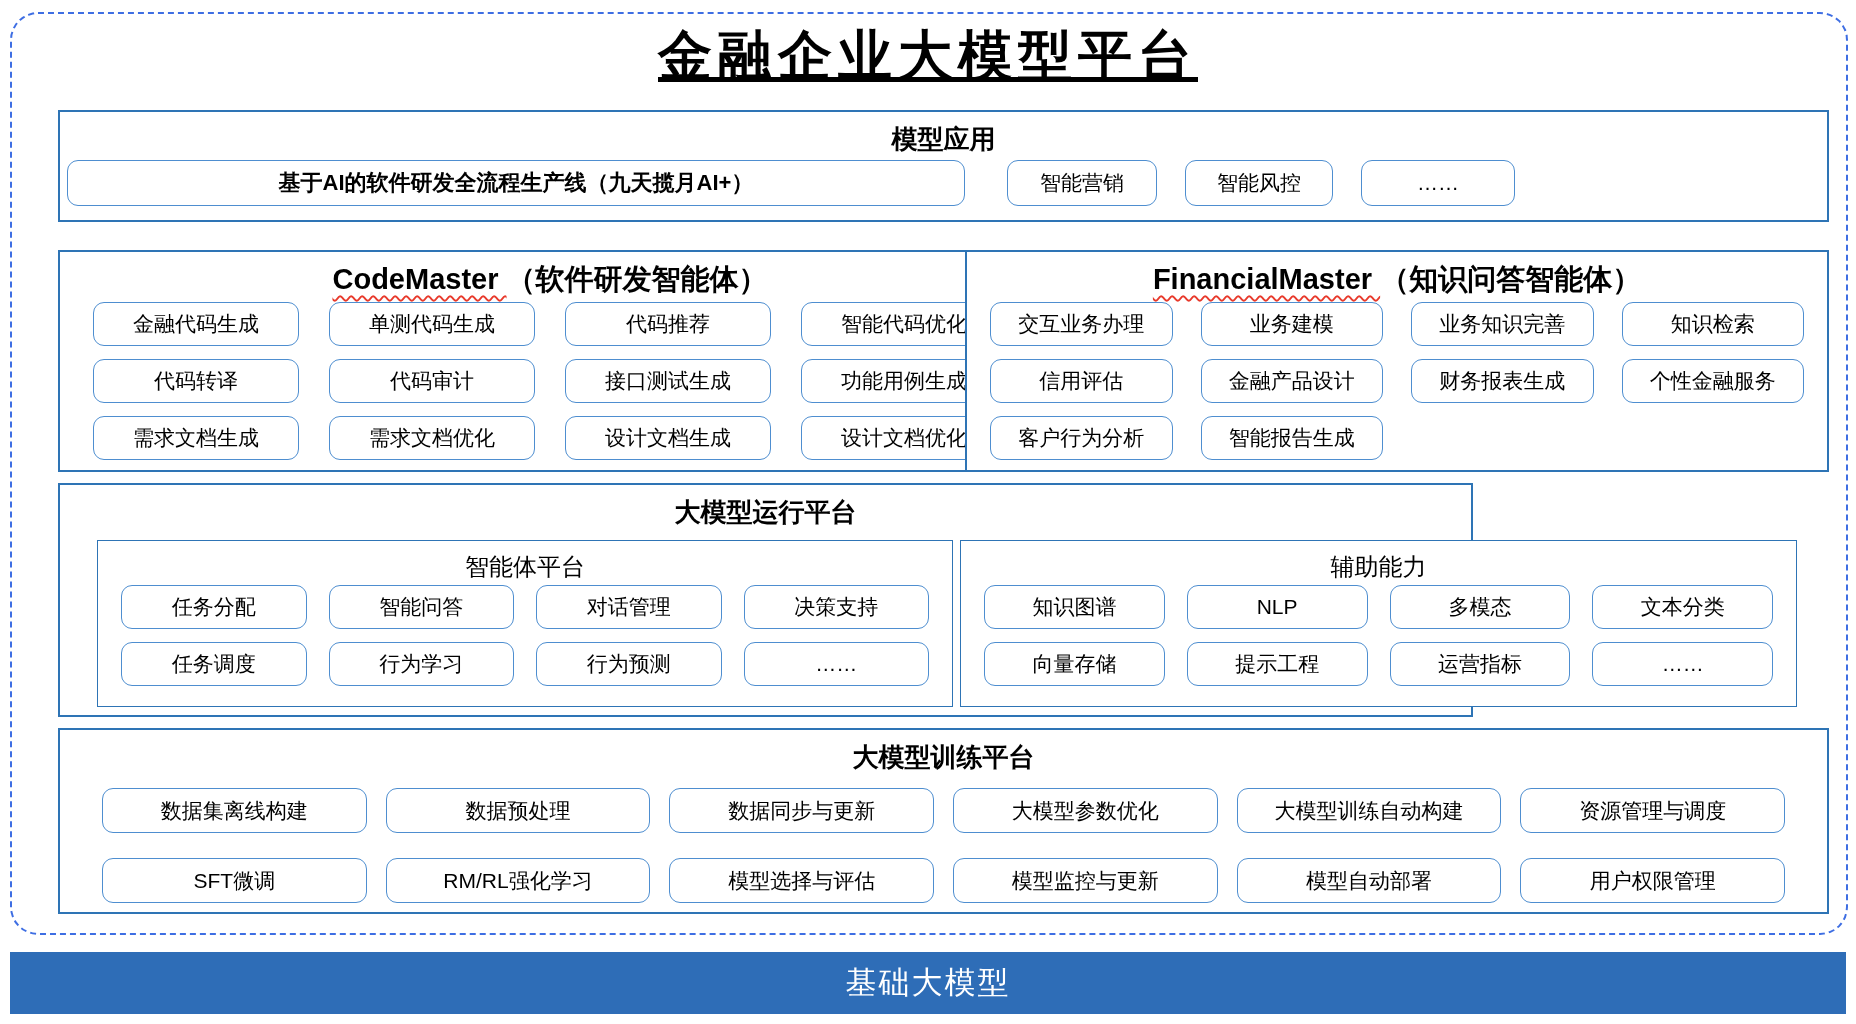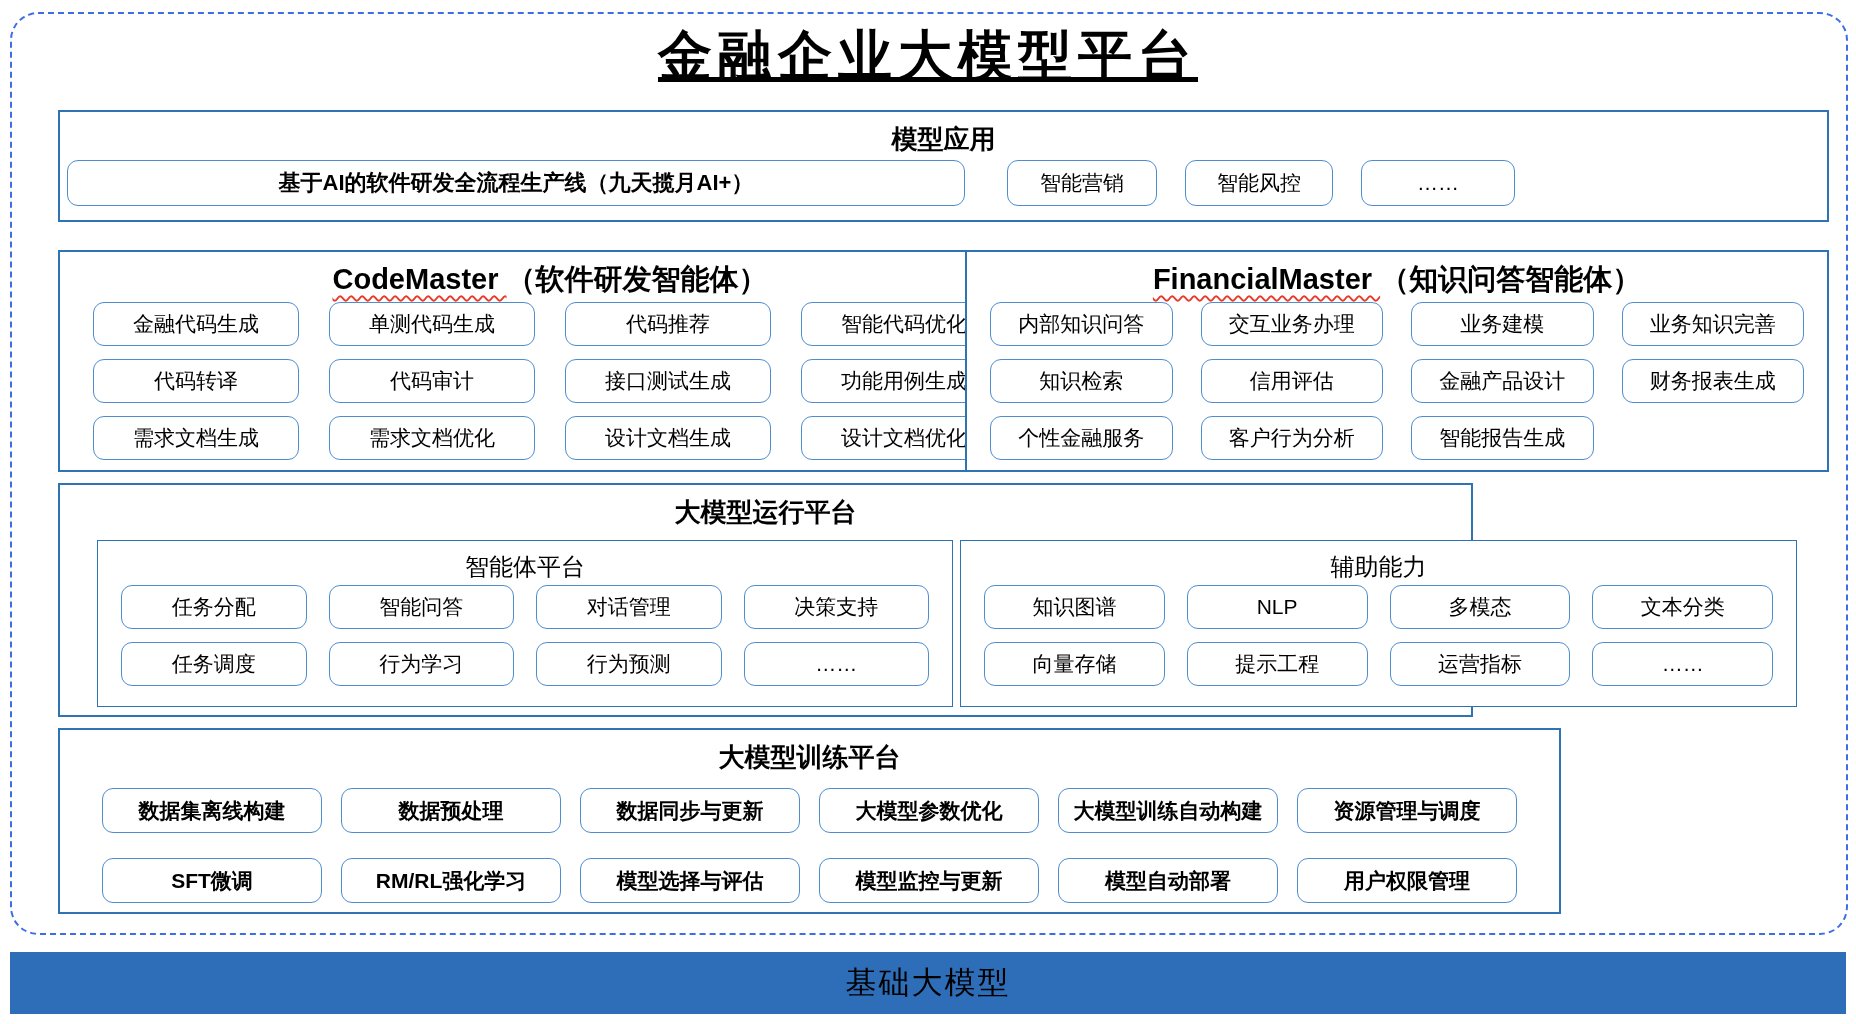--- a/index.html
+++ b/index.html
@@ -46,29 +46,29 @@
   
   #sec-runtime{left:58px;top:483px;width:1415px;height:234px;}
   .subsec{position:absolute;border:1.5px solid #2e74b5;background:#fff;box-sizing:border-box;}
   #sub-agent{left:37px;top:55px;width:856px;height:167px;}
   #sub-aux{left:900px;top:55px;width:837px;height:167px;}
   .subsec-head{text-align:center;font-weight:normal;font-size:24px;margin-top:10px;}
   .grid4c{position:absolute;left:0;top:44px;width:100%;box-sizing:border-box;
     padding:0 23px;display:grid;grid-template-columns:repeat(4,1fr);gap:13px 22px;}
 
   
-  #sec-train{left:58px;top:728px;width:1503px;height:186px;}
+  #sec-train{left:58px;top:728px;width:1771px;height:186px;}
   .grid6{position:absolute;left:0;top:58px;width:100%;box-sizing:border-box;
-    padding:0 42px;display:grid;grid-template-columns:repeat(6,1fr);gap:25px 19px;font-weight:bold;}
+    padding:0 42px;display:grid;grid-template-columns:repeat(6,1fr);gap:25px 19px;}
   #sec-train .pill{height:45px;}
 
   
   .foundation-bar{position:absolute;left:10px;top:952px;width:1836px;height:62px;
     background:#2e6db7;display:flex;align-items:center;justify-content:center;
-    color:#000000;font-size:31px;letter-spacing:2px;}
+    color:#ffffff;font-size:31px;letter-spacing:2px;}
 </style>
 </head>
 <body>
 
 <div class="canvas">
 
   <div class="outer-dashed"></div>
 
   <div class="page-title">金融企业大模型平台</div>
 
@@ -96,21 +96,20 @@
         <div class="pill">需求文档生成</div>
         <div class="pill">需求文档优化</div>
         <div class="pill">设计文档生成</div>
         <div class="pill">设计文档优化</div>
       </div>
   </div>
 
   <div class="sec" id="sec-fin">
     <div class="agent-head"><span class="squiggle">FinancialMaster </span><span>（知识问答智能体）</span></div>
     <div class="grid4b">
-        <div class="pill">内部知识问答</div>
         <div class="pill">交互业务办理</div>
         <div class="pill">业务建模</div>
         <div class="pill">业务知识完善</div>
         <div class="pill">知识检索</div>
         <div class="pill">信用评估</div>
         <div class="pill">金融产品设计</div>
         <div class="pill">财务报表生成</div>
         <div class="pill">个性金融服务</div>
         <div class="pill">客户行为分析</div>
         <div class="pill">智能报告生成</div>

